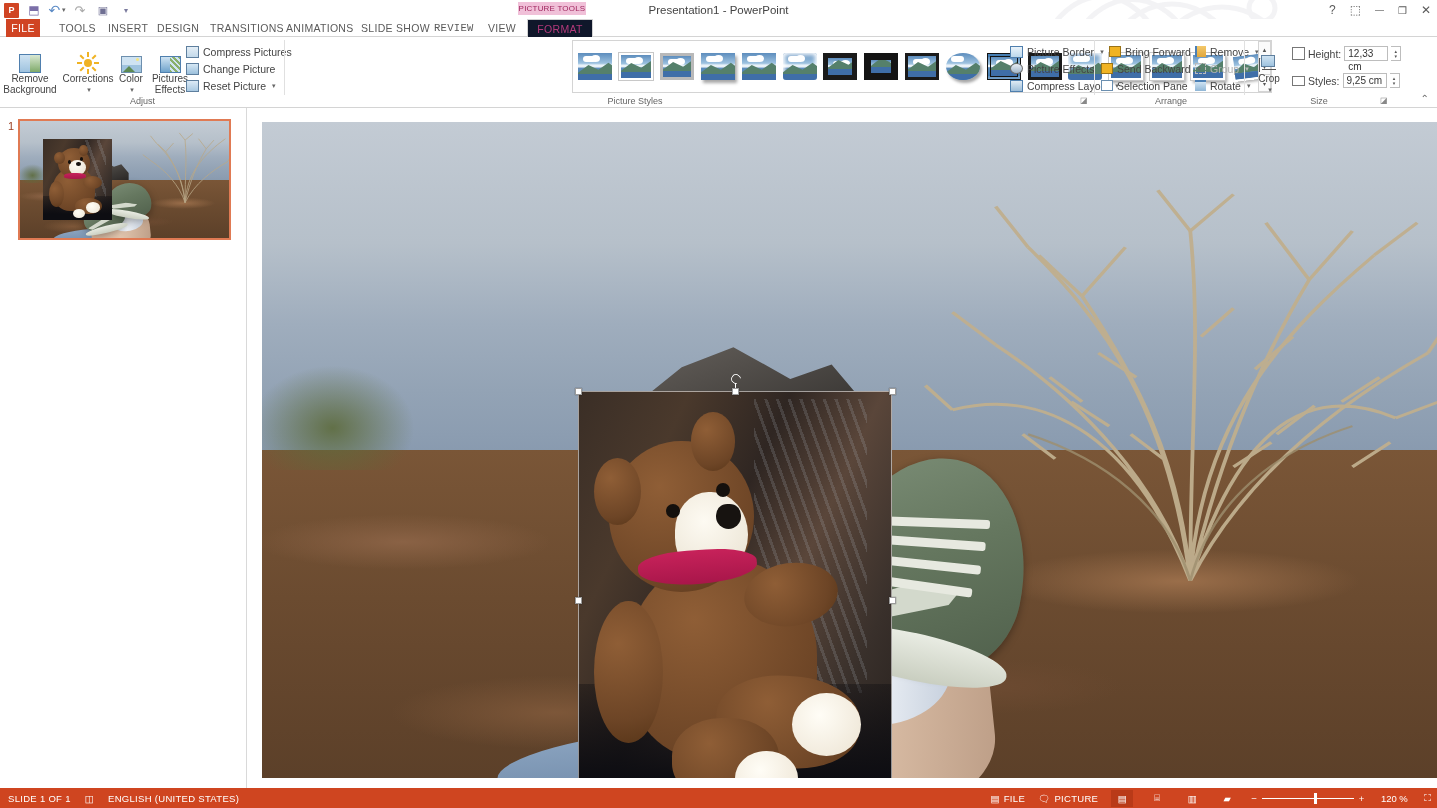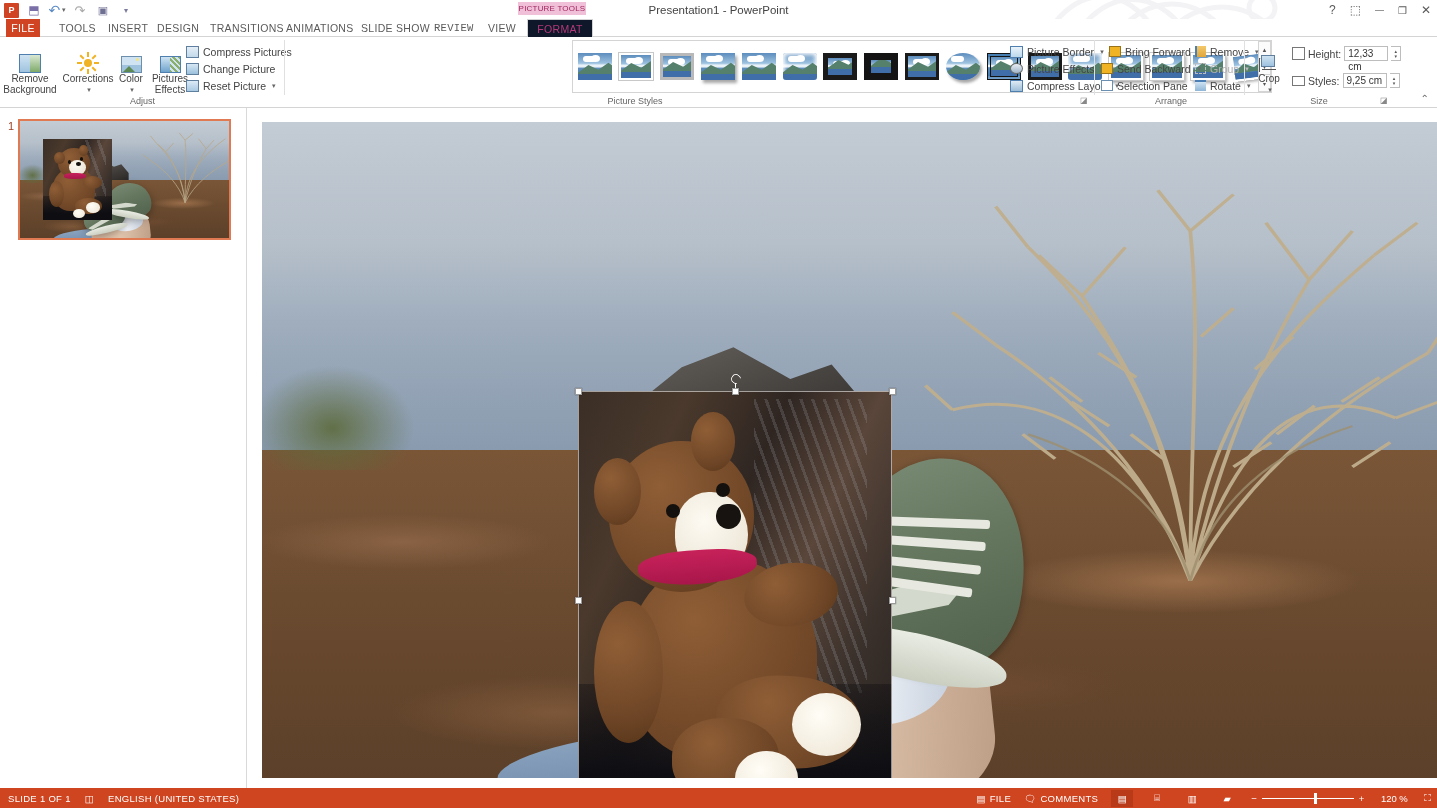--- a/index.html
+++ b/index.html
@@ -787,21 +787,21 @@
       <span class="sb-item">◫</span>
       <span class="sb-item">ENGLISH (UNITED STATES)</span>
     </div>
     <div class="sb-right">
       <span class="sb-item">
         <span>▤</span>
         <span>FILE</span>
       </span>
       <span class="sb-item">
         <span>🗨</span>
-        <span>COMMENTS</span>
+        <span>PICTURE</span>
       </span>
       <span class="sb-viewbtn active">▤</span>
       <span class="sb-viewbtn">⌸</span>
       <span class="sb-viewbtn">▥</span>
       <span class="sb-viewbtn">▰</span>
       <span class="zoomslider">
         <span>−</span>
         <span class="ztrack">
             <span class="zthumb"></span>
           </span>

